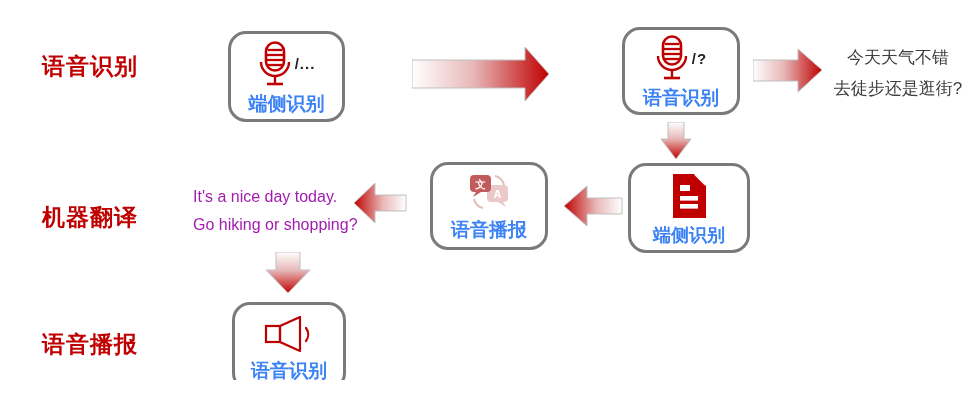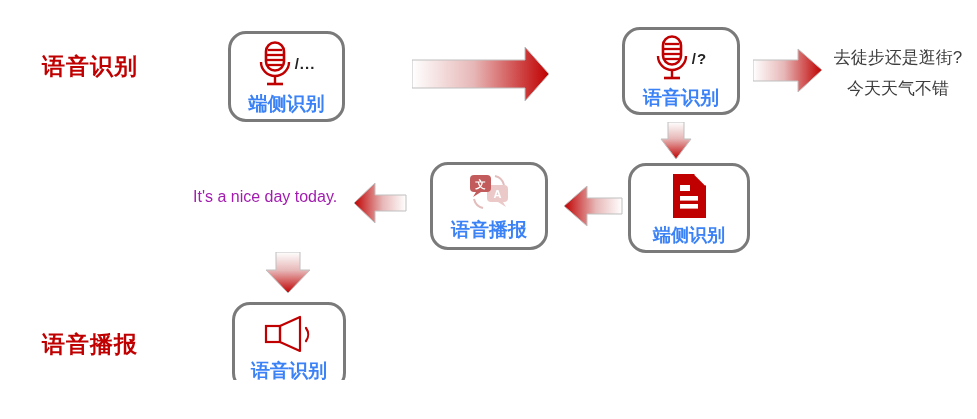--- a/index.html
+++ b/index.html
@@ -68,20 +68,21 @@
       </linearGradient>
       <linearGradient id="gradD" x1="0" y1="0" x2="0" y2="1">
         <stop offset="0" stop-color="#ffffff"></stop>
         <stop offset="0.45" stop-color="#e7b7b7"></stop>
         <stop offset="1" stop-color="#c00000"></stop>
       </linearGradient>
     </defs>
   </svg>
 
   <div class="abs row-label" style="left:42px;top:51px">语音识别</div>
+  <div class="abs row-label" style="left:42px;top:202px">机器翻译</div>
   <div class="abs row-label" style="left:42px;top:329px">语音播报</div>
 
   <div class="node" style="left:228px;top:31px;width:117px;height:91px">
     <div class="icon-row">
       <svg width="34" height="46" viewBox="0 0 34 46">
         <rect x="8" y="1.5" width="18" height="28" rx="9" fill="#ffffff" stroke="#c00000" stroke-width="2.6"></rect>
         <line x1="10" y1="9" x2="24" y2="9" stroke="#c00000" stroke-width="2.3"></line>
         <line x1="9" y1="14" x2="25" y2="14" stroke="#c00000" stroke-width="2.3"></line>
         <line x1="9" y1="19" x2="25" y2="19" stroke="#c00000" stroke-width="2.3"></line>
         <line x1="10" y1="24" x2="24" y2="24" stroke="#c00000" stroke-width="2.3"></line>
@@ -113,22 +114,22 @@
       <span class="side-text">/?</span>
     </div>
     <div class="node-label">语音识别</div>
   </div>
 
   <svg class="abs" style="left:753px;top:48px" width="70" height="45" viewBox="0 0 70 45">
     <polygon points="0,12 45,12 45,1 69,22 45,44 45,33 0,33" fill="url(#gradR)" stroke="#bfbfbf" stroke-width="1"></polygon>
   </svg>
 
   <div class="abs out-text-cn" style="left:828px;top:42px;width:140px">
+    <div>今天天气不错</div>
     <div>去徒步还是逛街?</div>
-    <div>今天天气不错</div>
   </div>
 
   <svg class="abs" style="left:660px;top:122px" width="32" height="38" viewBox="0 0 32 38">
     <polygon points="8,0 24,0 24,17 31,17 16,37 1,17 8,17" fill="url(#gradD)" stroke="#bfbfbf" stroke-width="1"></polygon>
   </svg>
 
   <div class="node" style="left:628px;top:163px;width:122px;height:90px">
     <svg width="38" height="46" viewBox="0 0 38 46">
       <path d="M3 1 H25 L36 12 V45 H3 Z" fill="#c00000"></path>
       <line x1="25" y1="1" x2="36" y2="12" stroke="#ffffff" stroke-width="2.4"></line>
@@ -156,20 +157,21 @@
     </svg>
     <div class="node-label">语音播报</div>
   </div>
 
   <svg class="abs" style="left:353px;top:183px" width="54" height="40" viewBox="0 0 54 40">
     <polygon points="1,20 22,0 22,12 53,12 53,28 22,28 22,40" fill="url(#gradL)" stroke="#bfbfbf" stroke-width="1"></polygon>
   </svg>
 
   <div class="abs out-text-en" style="left:193px;top:183px">
     <div>It's a nice day today.</div>
+    <div>Go hiking or shopping?</div>
   </div>
 
   <svg class="abs" style="left:265px;top:252px" width="46" height="42" viewBox="0 0 46 42">
     <polygon points="11,0 35,0 35,18 45,18 23,41 1,18 11,18" fill="url(#gradD)" stroke="#bfbfbf" stroke-width="1"></polygon>
   </svg>
 
   <div class="node" style="left:232px;top:302px;width:114px;height:89px">
     <svg width="52" height="40" viewBox="0 0 52 40">
       <rect x="3" y="12" width="14" height="16" fill="none" stroke="#c00000" stroke-width="2.2"></rect>
       <path d="M17 12 L37 3 V37 L17 28 Z" fill="none" stroke="#c00000" stroke-width="2.2" stroke-linejoin="round"></path>

